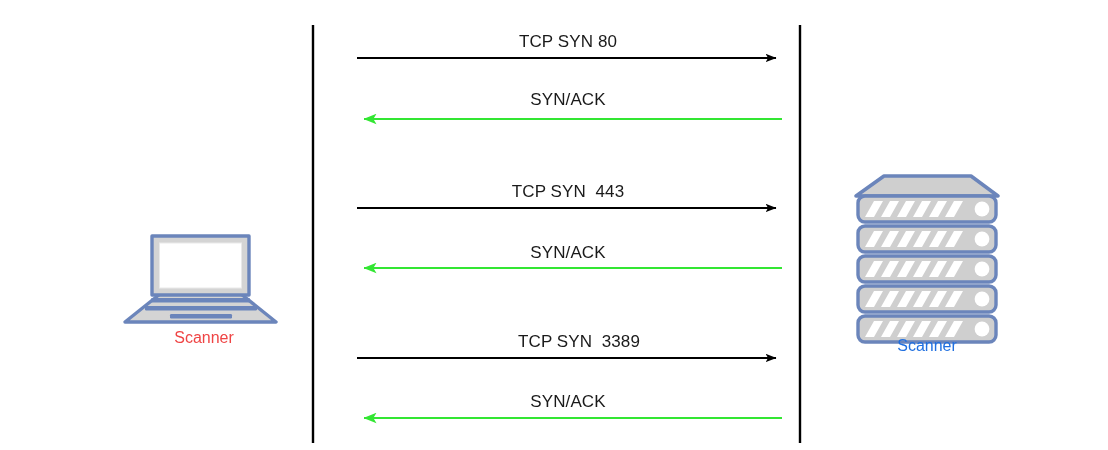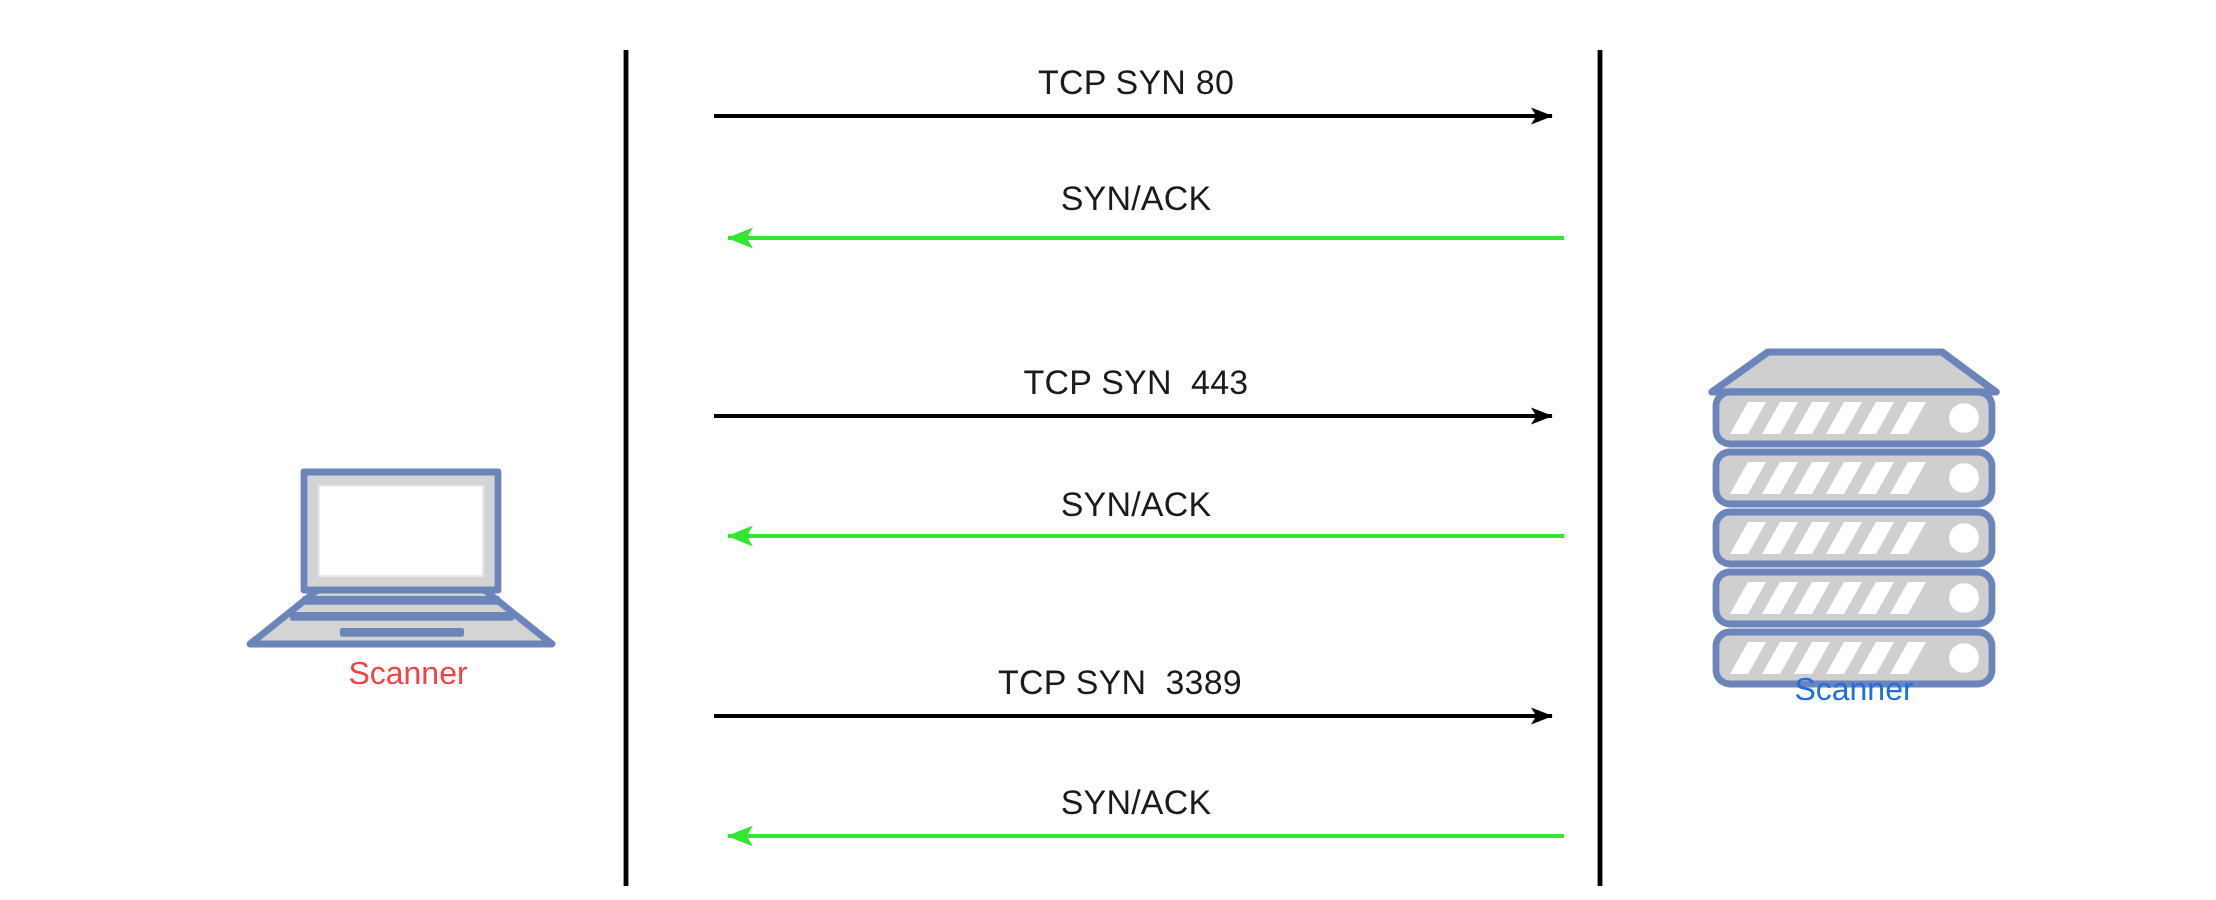--- a/index.html
+++ b/index.html
@@ -180,21 +180,21 @@
   </svg>
 
   <div class="msg-label" style="left:568px; top:32px;">TCP SYN 80</div>
 
   <div class="msg-label" style="left:568px; top:90px;">SYN/ACK</div>
 
   <div class="msg-label" style="left:568px; top:182px;text-align:right;">TCP SYN  443</div>
 
   <div class="msg-label" style="left:568px; top:243px;">SYN/ACK</div>
 
-  <div class="msg-label" style="left:560px; top:332px;">TCP SYN  3389</div>
+  <div class="msg-label" style="left:579px; top:332px;">TCP SYN  3389</div>
 
   <div class="msg-label" style="left:568px; top:392px;">SYN/ACK</div>
 
   <div class="node-label" style="left:204px; top:329px; color:#ef4444;">Scanner</div>
 
   <div class="node-label" style="left:927px; top:337px; color:#1f6fe0;">Scanner</div>
 
 </div>
 
 </body></html>

